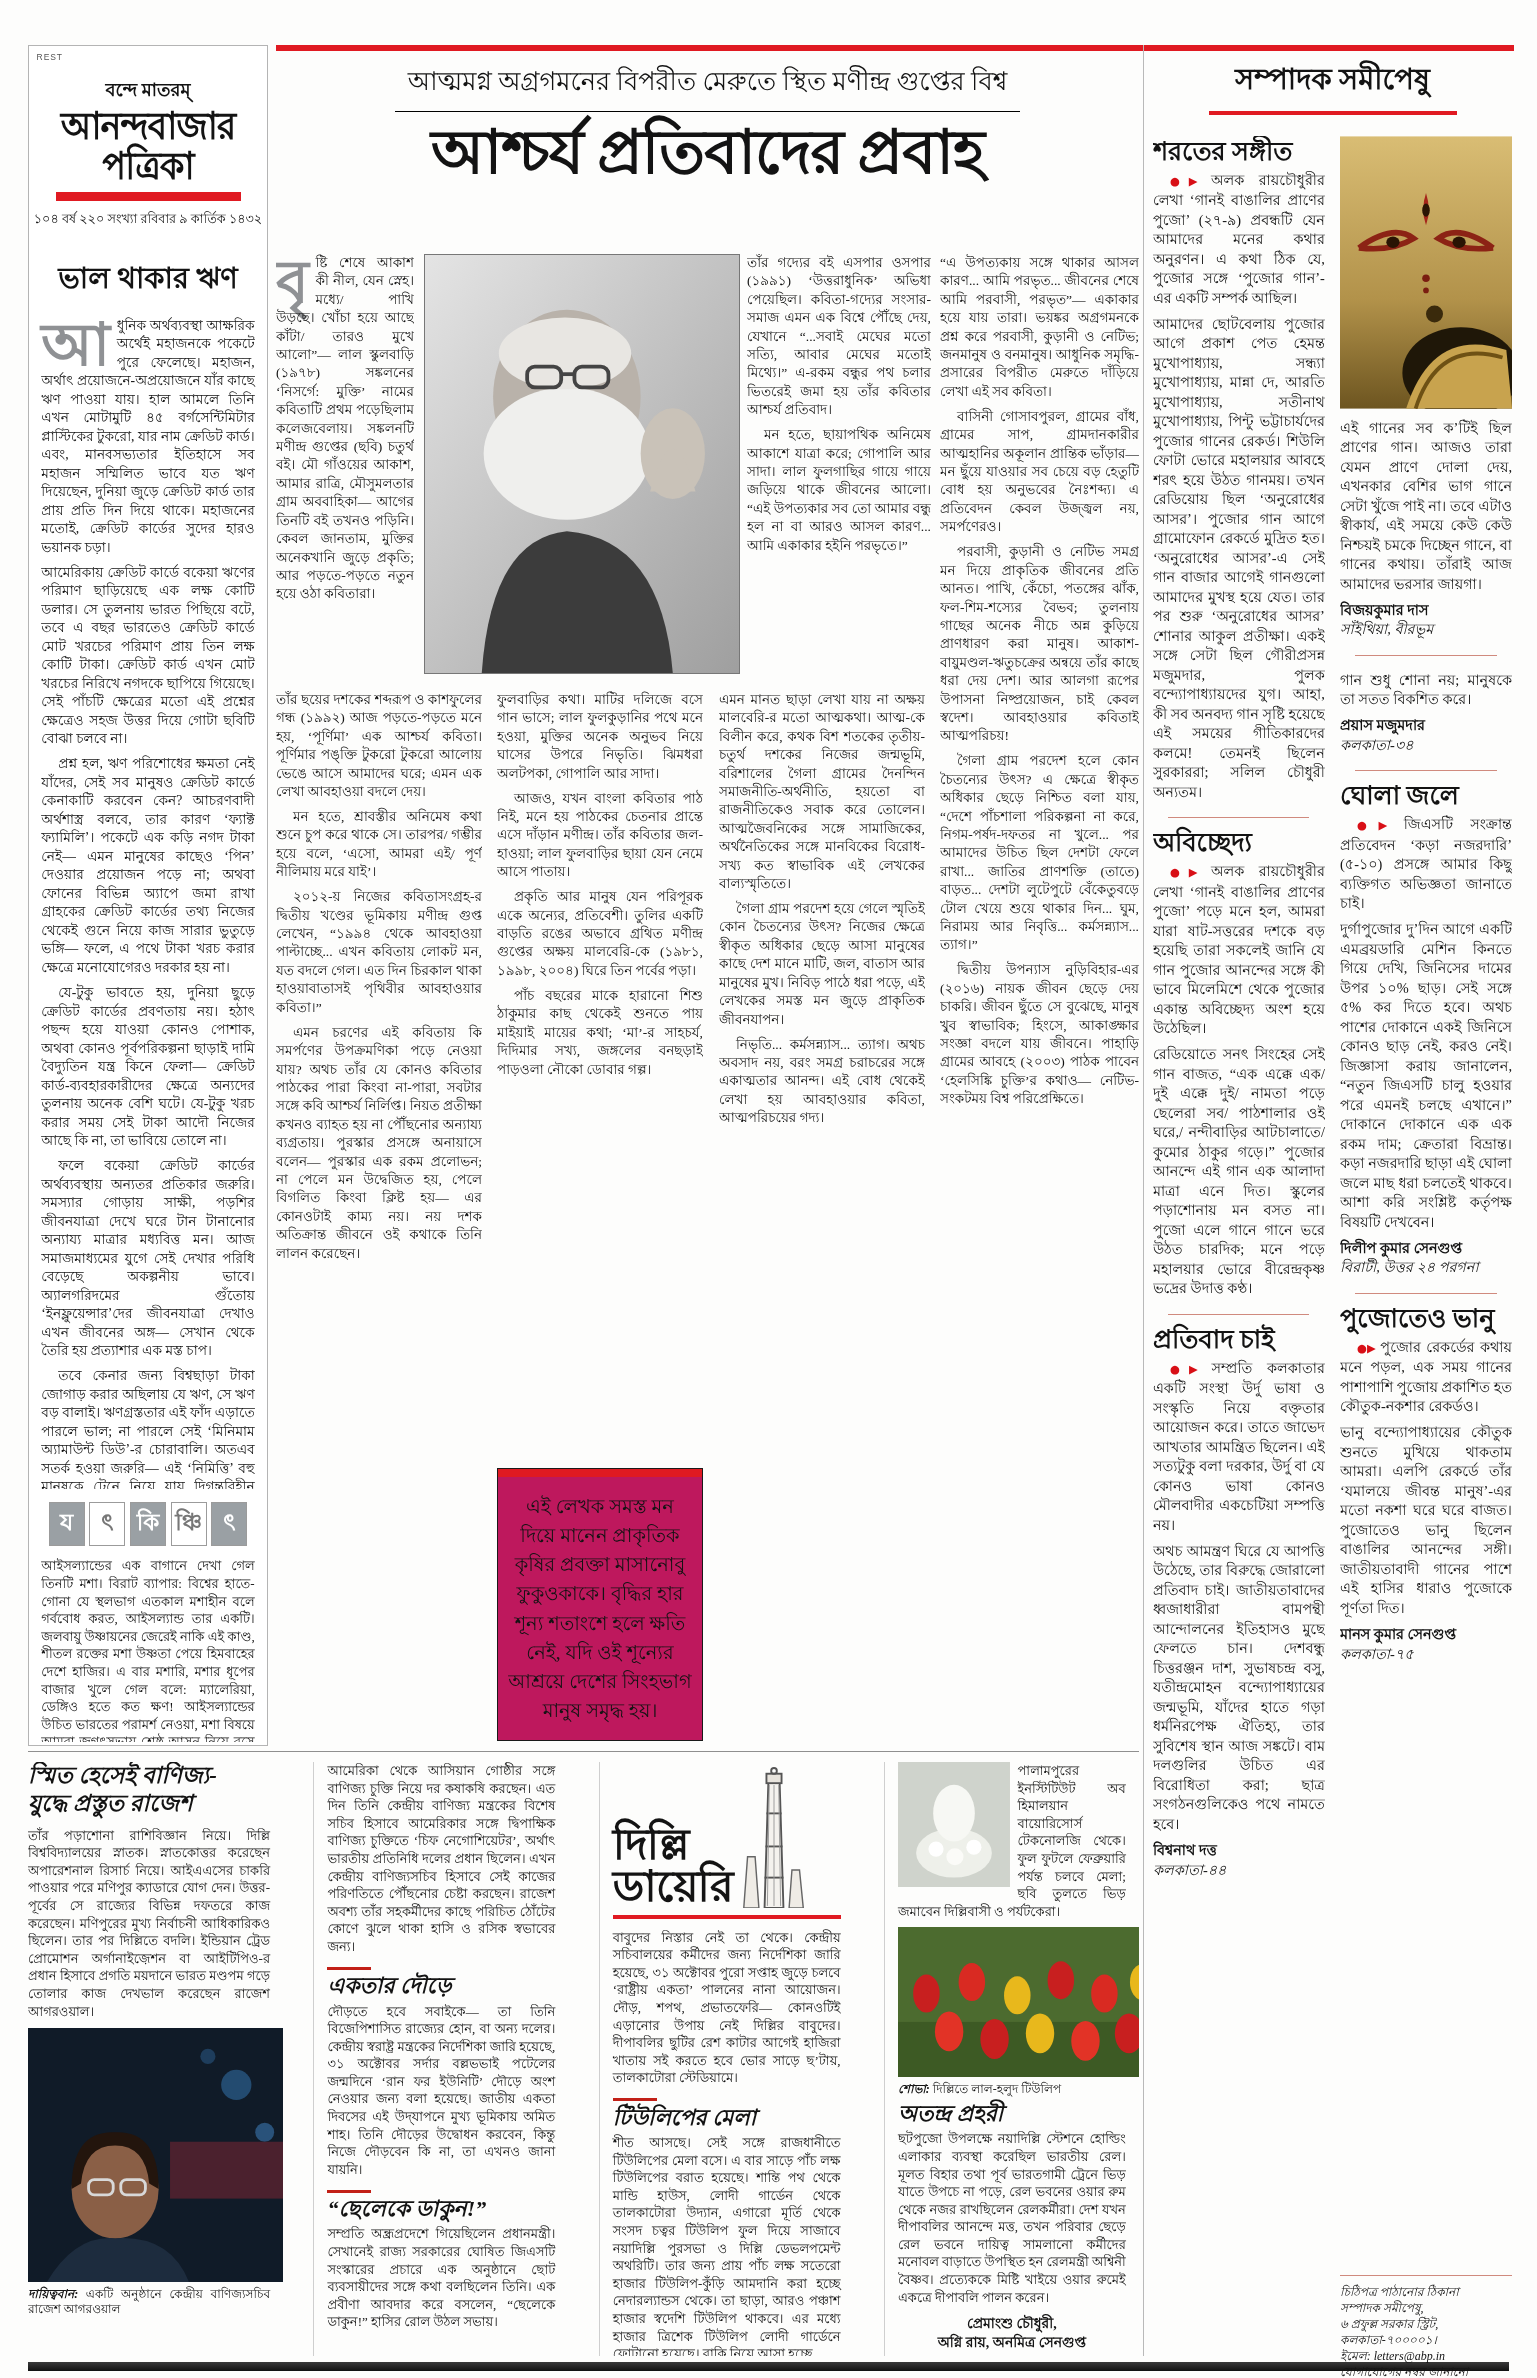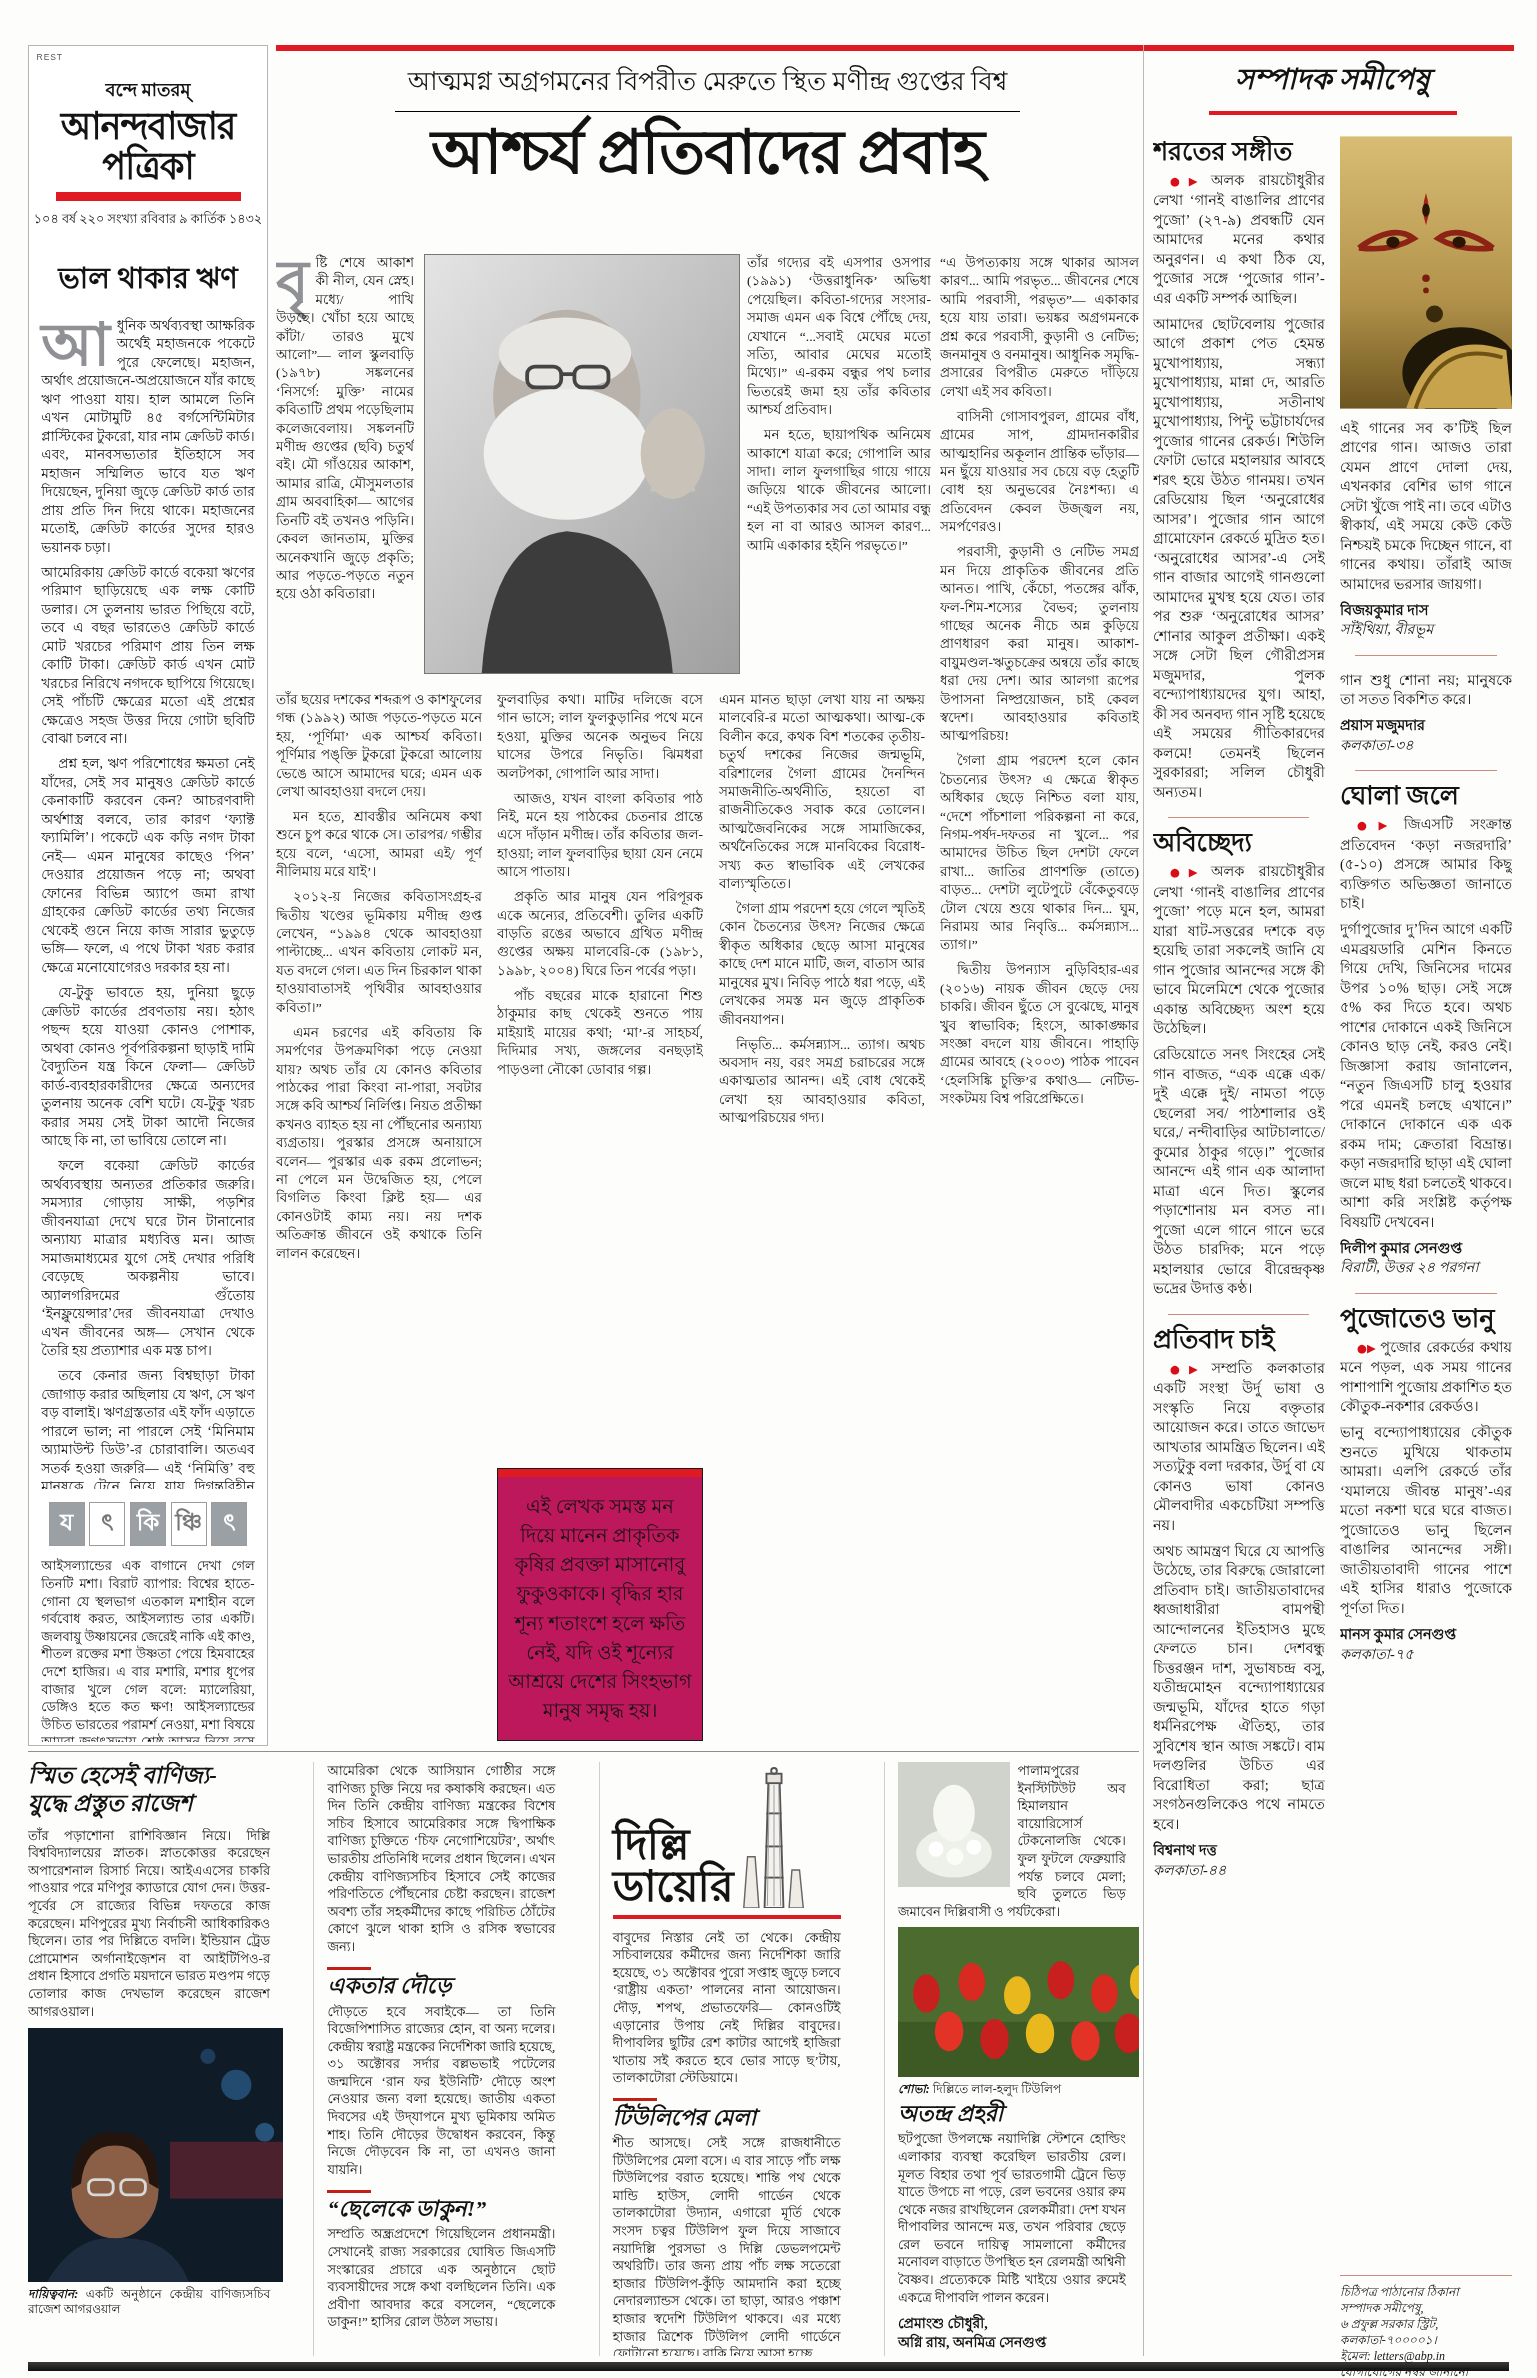--- a/index.html
+++ b/index.html
@@ -46,21 +46,21 @@
   .byline{font-size:17px;font-weight:700;margin-top:9.5px;}
   .main-body{left:276px;top:254px;width:863px;height:1488px;}
   .mb-col{position:absolute;font-size:13.5px;line-height:18.4px;}
   .main-photo{position:absolute;left:148px;top:0;width:314px;height:418px;border:0.9px solid #777;background:#cfcfcf;}
   .pullquote{border:1.9px solid #1a1a1a;background:#be185d;}
   .pq-bar{height:8.5px;background:#e01a22;}
   .pq-text{padding:15px 9.5px;font-size:19.4px;line-height:1.5;text-align:center;font-weight:500;}
 
   
   .letters-module{left:1151px;top:45px;width:363px;height:2311px;}
-  .letters-header{text-align:center;font-size:29px;font-weight:800;padding-top:11.4px;font-style:italic;}
+  .letters-header{text-align:center;font-size:29px;font-weight:800;padding-top:11.4px;}
   .letters-underline{width:248px;height:3.8px;background:#e01a22;margin:5.7px auto 0 auto;}
   .lcol{position:absolute;top:91px;font-size:14.4px;line-height:19.5px;}
   .lcolA{left:1.9px;width:172px;height:2173px;}
   .lcolB{left:189px;width:172px;height:2130px;}
   .lsec-title{font-size:25.6px;font-weight:800;margin:5.7px 0 9.5px 0;text-indent:0;}
   .lbul{color:#d80f16;font-size:11.4px;letter-spacing:-1.9px;margin-right:4.7px;font-family:"DejaVu Sans",sans-serif;}
   .ldiv{border:0;border-top:0.9px solid #d08a7e;width:82%;margin:15px auto;}
   .sig-name{font-weight:700;text-indent:0;margin:3.8px 0 0 0;}
   .sig-city{font-style:italic;text-indent:0;margin:0 0 1.9px 0;}
   .durga-img{width:172px;height:273px;margin-bottom:9.5px;}
@@ -75,21 +75,21 @@
   .d-sub{font-size:22px;font-weight:700;font-style:italic;margin:7.6px 0 7.6px 0;text-indent:0;}
   .d-minidiv{width:44px;height:2.8px;background:#c22017;margin:11.4px 0 1.9px 0;}
   .d-caption{font-size:12px;line-height:15.6px;margin-top:5px;text-indent:0;}
   .cap-label{font-weight:700;font-style:italic;}
   .d-photo{width:100%;height:254px;background:#15202c;margin-top:7.6px;}
   .logo-block{display:flex;align-items:flex-end;gap:7.6px;margin:3.8px 0 1.9px 0;}
   .logo-text{font-size:43px;font-weight:900;line-height:0.98;letter-spacing:-0.9px;}
   .logo-underline{height:3.8px;background:#e01a22;margin:7.6px 0 9.5px 0;}
   .tulip-photo{width:100%;height:150px;margin:5.7px 0 1.9px 0;}
   .statue-photo{float:left;width:112px;height:125px;margin:0 7.6px 3.8px 0;background:#d9d7d0;}
-  .d-byline{font-weight:700;text-align:left;font-size:14px;line-height:19px;margin-top:7.6px;}
+  .d-byline{font-weight:700;text-align:center;font-size:14px;line-height:19px;margin-top:7.6px;}
   .d-byline div{text-indent:0;}
 </style>
 </head>
 <body>
 
 <div class="abs top-red-rule"></div>
 <div class="abs vrule-main-letters"></div>
 <div class="abs hrule-diary"></div>
 <div class="abs bottom-bar"></div>
 

